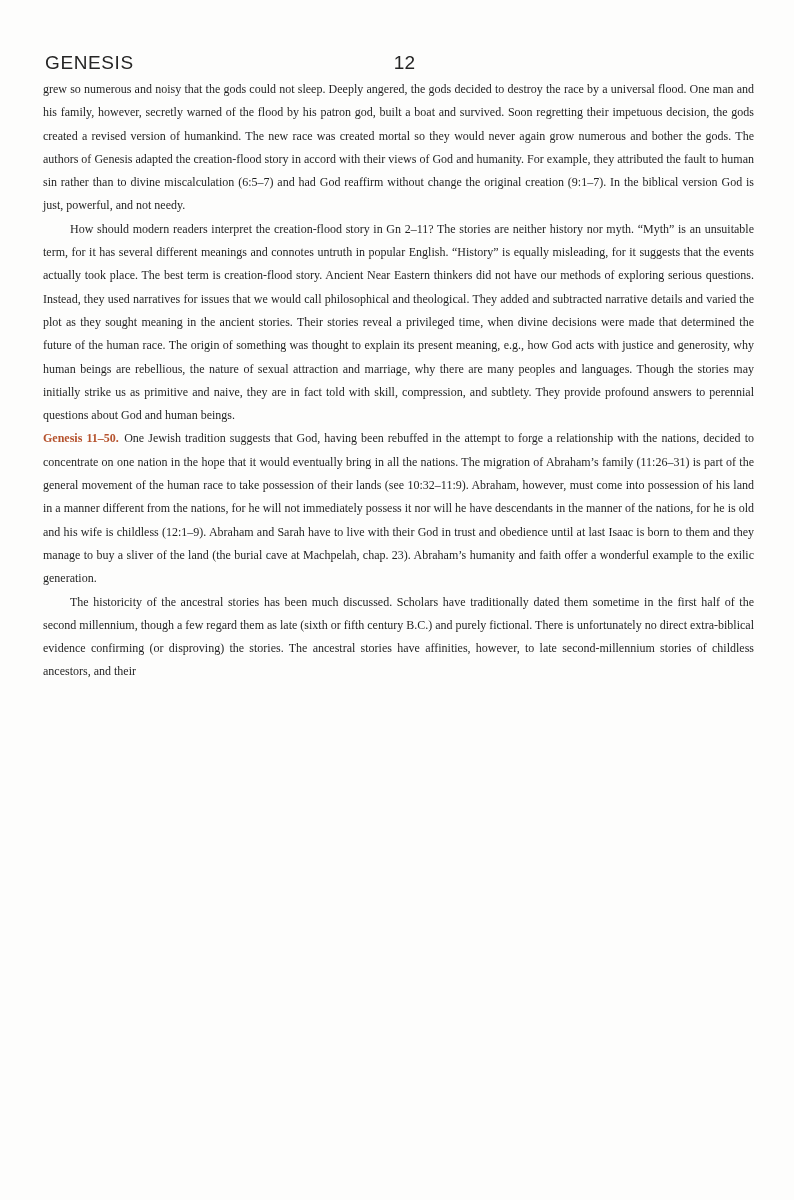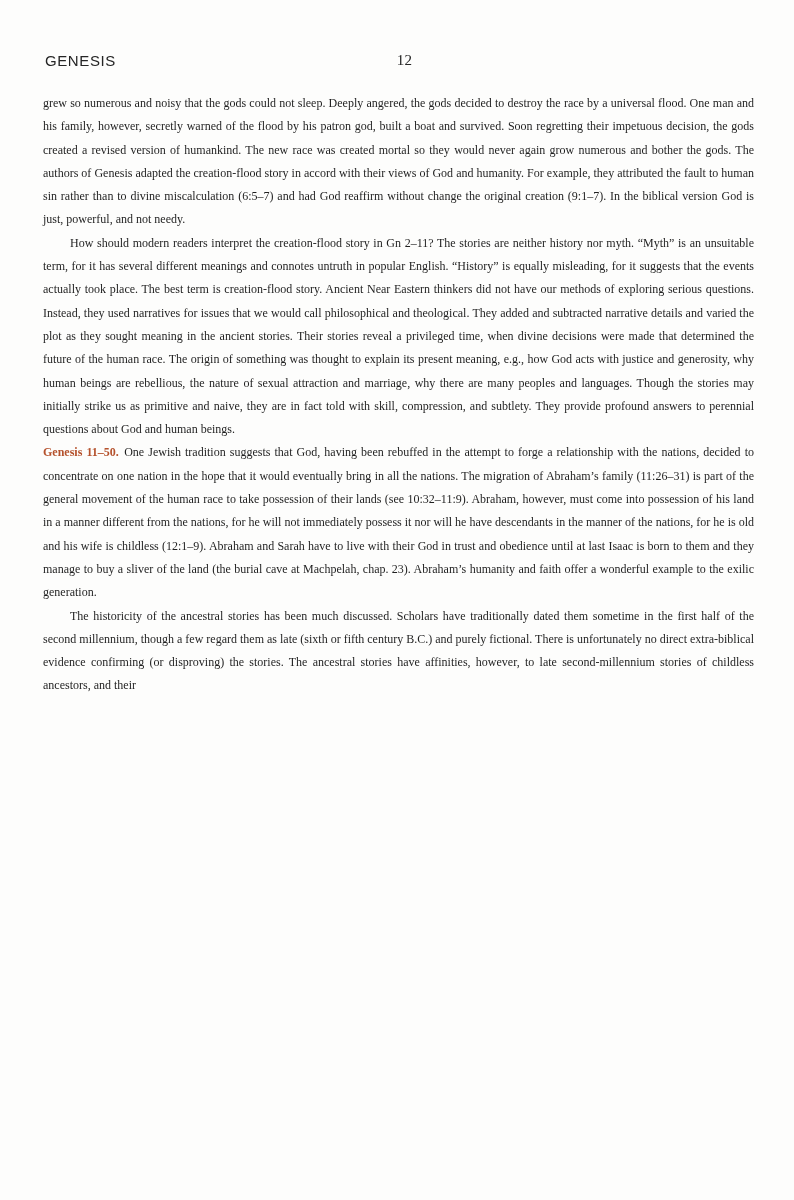--- a/index.html
+++ b/index.html
@@ -14,39 +14,37 @@
     margin: 0 auto;
     background: #fdfdfc;
     overflow: hidden;
     box-sizing: border-box;
     padding: 52px 40px 0 43px;
   }
   .running-head {
     position: relative;
     height: 26px;
     font-family: "Liberation Sans", sans-serif;
-    font-size: 15px;
+    font-size: 19px;
     font-weight: 500;
     letter-spacing: 0.6px;
     color: #252525;
-    margin-bottom: 14px;
   }
   .book-title {
     position: absolute;
     left: 2px;
     top: 0;
   }
   .page-number {
     position: absolute;
     left: 12px;
     right: 0;
     top: 0;
     text-align: center;
     letter-spacing: 0.3px;
-    font-family: Liberation Serif, serif;
   }
   .body-text {
     font-family: "Liberation Serif", "DejaVu Serif", serif;
     font-size: 12px;
     line-height: 23.3px;
     text-align: justify;
     color: var(--body-text, #1f1f1f);
     hyphens: auto;
     -webkit-hyphens: auto;
   }

